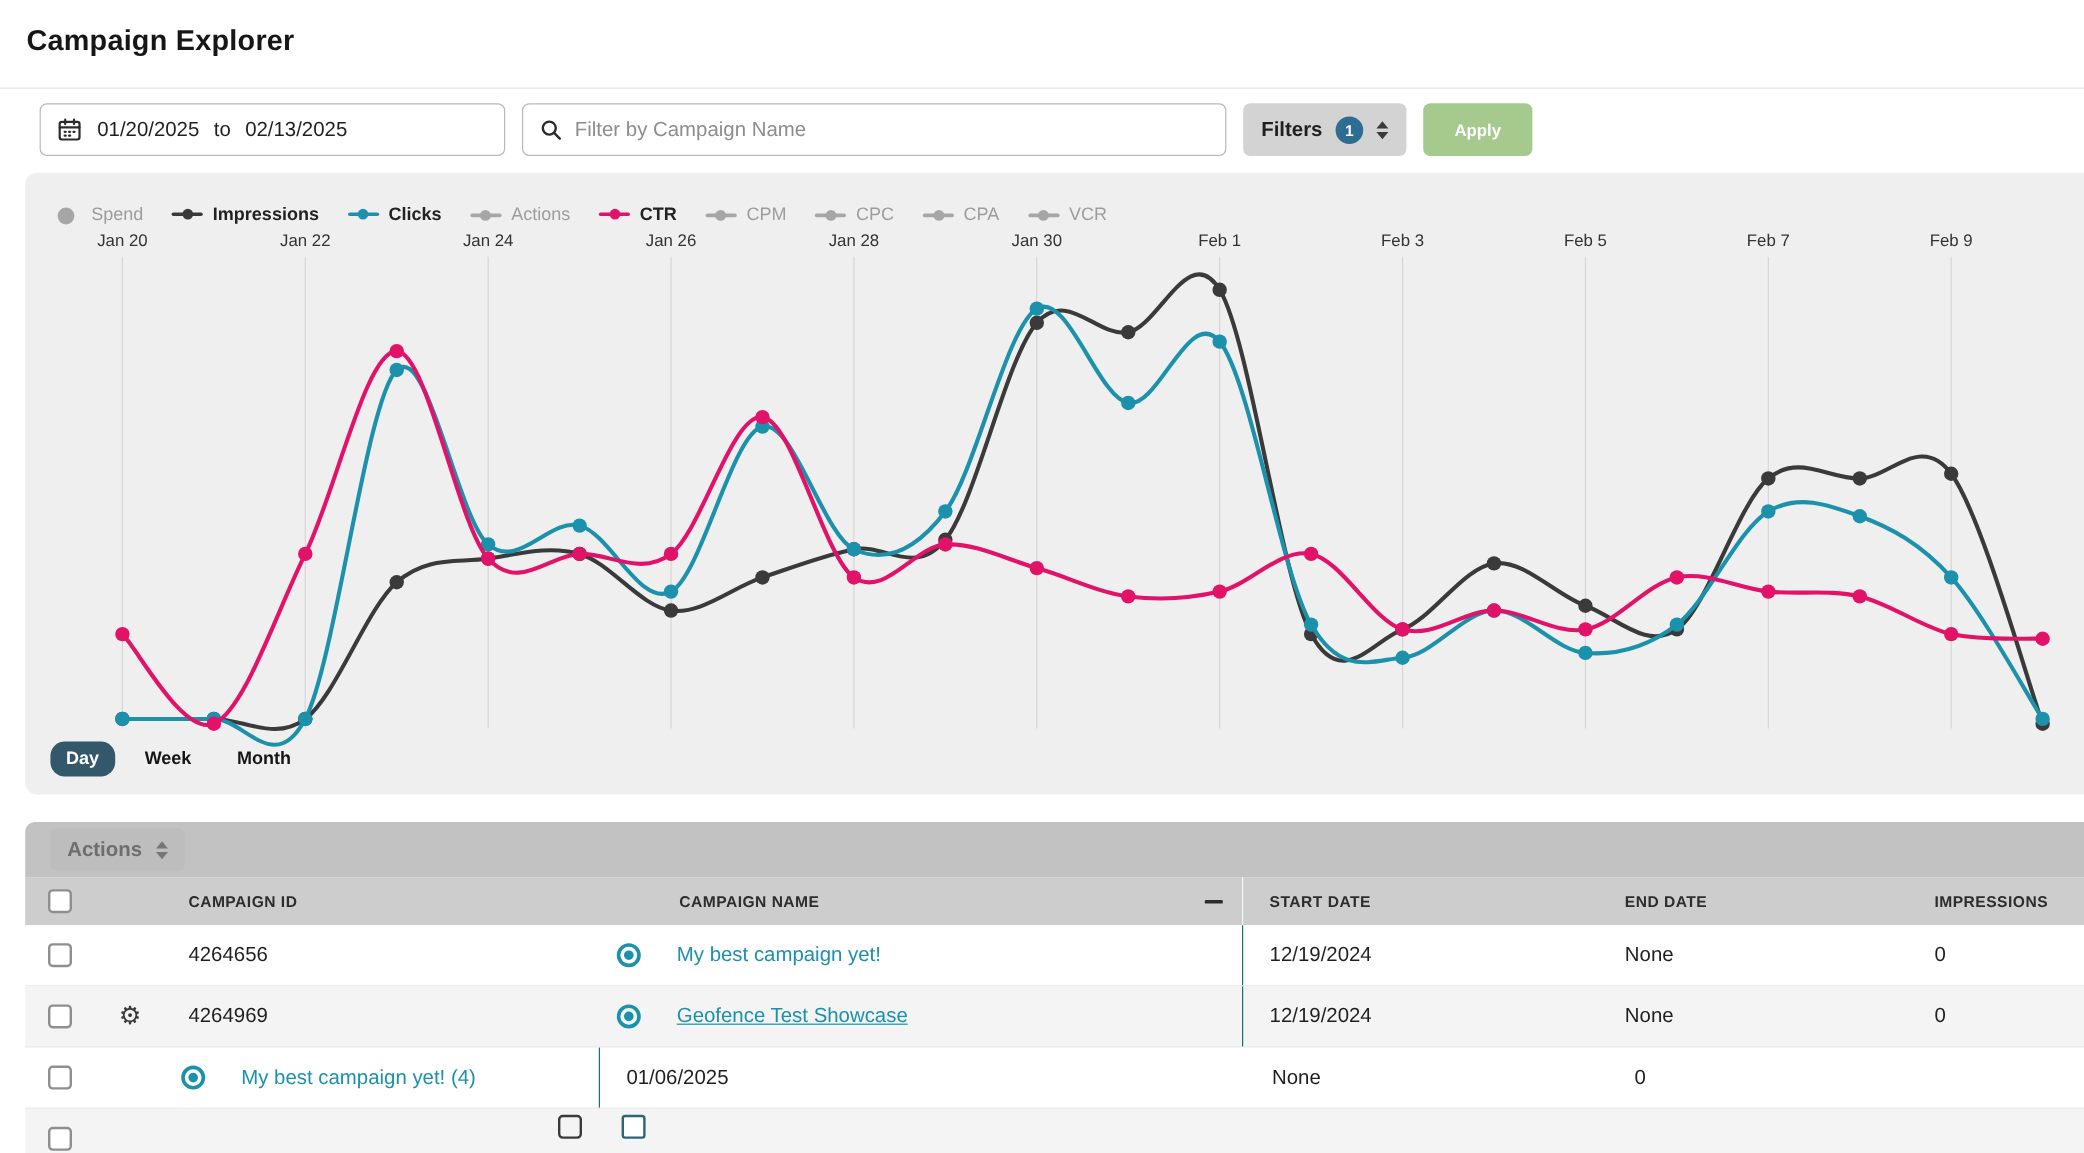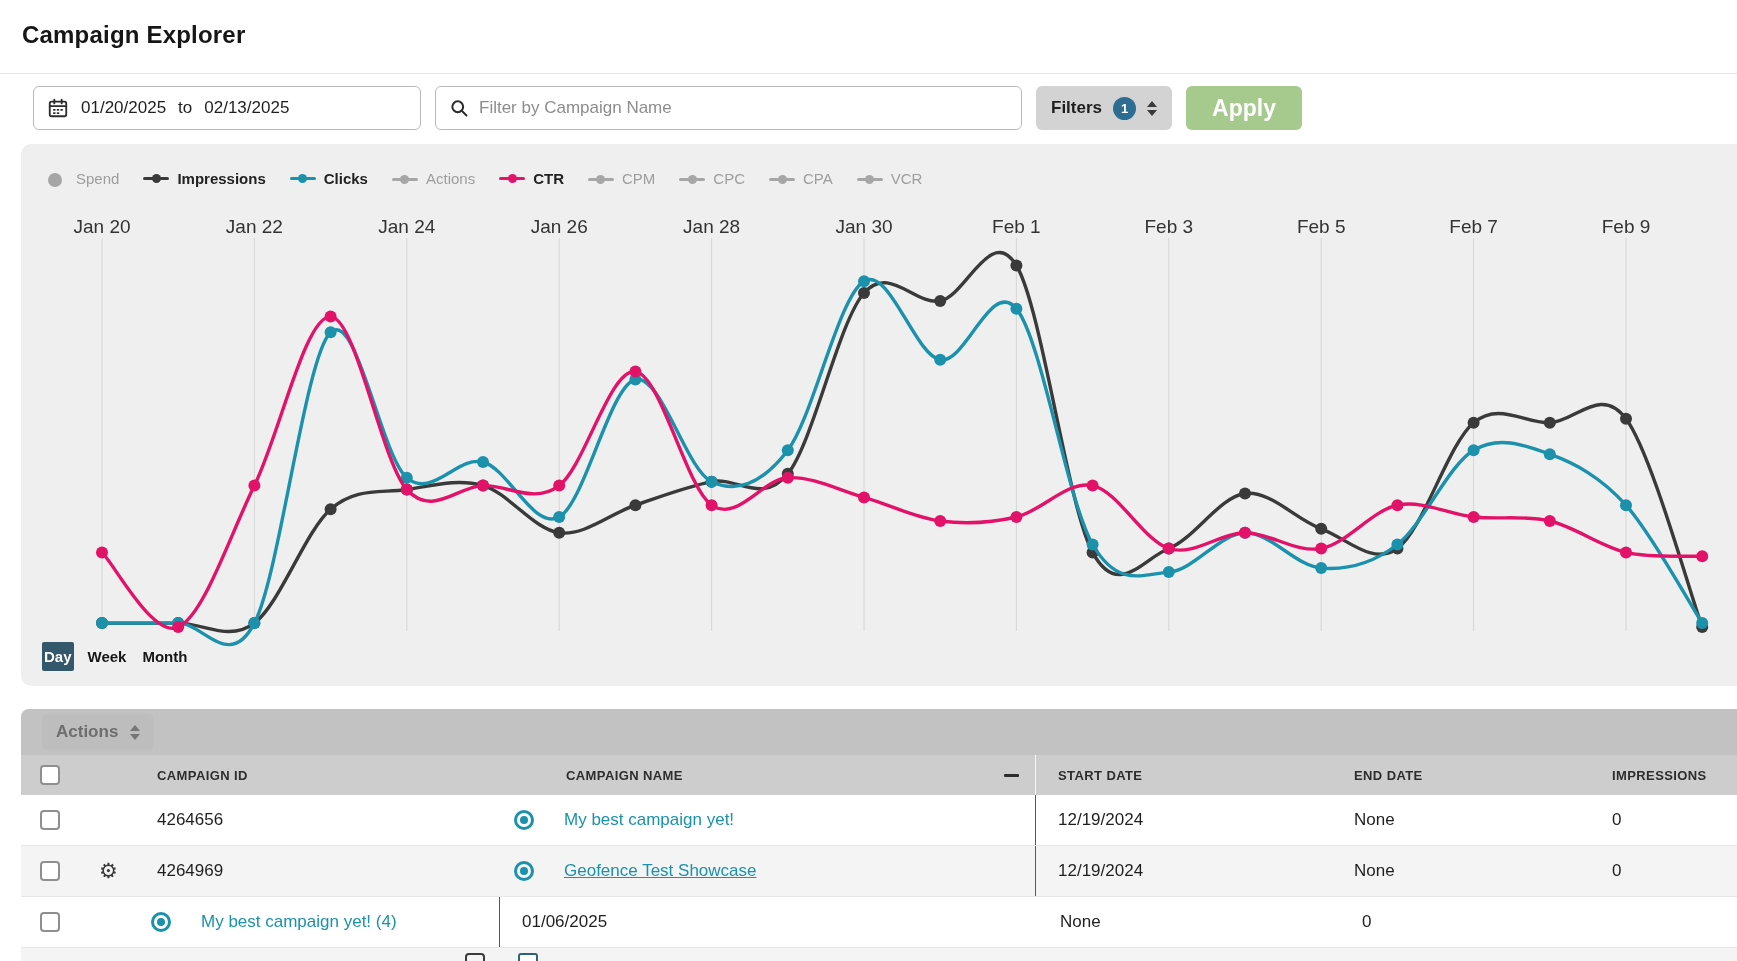--- a/index.html
+++ b/index.html
@@ -21,46 +21,46 @@
   .date-range .to { color:#1f1f1f; }
   .search-box { display:flex; align-items:center; gap:10px; height:44px; width:587px;
     border:1px solid #b9b9b9; border-radius:6px; padding:0 13px; background:#fff; }
   .search-box input { flex:1; border:none; outline:none; font-size:17px; font-family:inherit; color:#222; background:transparent; }
   .search-box input::placeholder { color:#8d8d8d; }
   .filters-btn { display:flex; align-items:center; gap:11px; height:44px; padding:0 15px;
     background:#d3d3d3; border:none; border-radius:6px; font-size:17px; font-weight:700; color:#1f1f1f; cursor:pointer; font-family:inherit; }
   .badge { width:23px; height:23px; border-radius:50%; background:#2e6d92; color:#fff;
     font-size:13px; font-weight:700; display:flex; align-items:center; justify-content:center; }
   .apply-btn { height:44px; padding:0 26px; background:#a6ca8e; color:#fff; font-weight:700;
-    font-size:23px; border:none; border-radius:6px; cursor:pointer; font-family:inherit; }
+    font-size:14px; border:none; border-radius:6px; cursor:pointer; font-family:inherit; }
 
   .updown { display:flex; flex-direction:column; gap:3px; align-items:center; }
   .updown i { display:block; width:0; height:0; border-left:5px solid transparent; border-right:5px solid transparent; }
   .updown .up { border-bottom:6px solid #3a3a3a; }
   .updown .dn { border-top:6px solid #3a3a3a; }
   .updown.gray .up { border-bottom-color:#767676; }
   .updown.gray .dn { border-top-color:#767676; }
 
   
   .chart-panel { margin:14px 0 0 21px; width:calc(100% - 21px); background:#efefef;
     border-radius:10px 0 0 10px; padding:24px 0 15px 0; position:relative; }
   .legend { display:flex; align-items:center; gap:24px; margin-left:21px; height:20px; }
   .legend-item { display:flex; align-items:center; gap:8px; font-size:15px; font-weight:700; color:#222; cursor:pointer; }
   .legend-item.inactive { color:#9d9d9d; font-weight:400;align-items:flex-end; }
   .mk { position:relative; width:26px; height:14px; display:inline-block; }
   .mk-line { position:absolute; left:0; right:0; top:5.5px; height:3px; border-radius:2px; }
   .mk-dot { position:absolute; left:8.5px; top:2.5px; width:9px; height:9px; border-radius:50%; }
   .mk-bigdot { position:absolute; left:6px; top:0; width:14px; height:14px; border-radius:50%; }
 
-  .xlabels { position:relative; height:18px; margin-top:28px; font-size:19px; color:#333; }
+  .xlabels { position:relative; height:18px; margin-top:4px; font-size:14px; color:#333; }
   .xlab { position:absolute; transform:translateX(-50%); white-space:nowrap; }
   svg.chart { display:block; margin-left:81px; margin-top:4px; width:1630px; height:393px; overflow:visible; }
 
   .granularity { display:flex; align-items:center; gap:12px; margin:11px 0 0 21px; }
-  .gran-btn { font-size:15px; font-weight:700; padding:6px 2px; border-radius:2px; border:none;
+  .gran-btn { font-size:15px; font-weight:700; padding:6px 13px; border-radius:12px; border:none;
     background:transparent; color:#161616; cursor:pointer; font-family:inherit; }
   .gran-btn.selected { background:#33576b; color:#fff; }
 
   
   .table-section { margin:23px 0 0 21px; width:calc(100% - 21px); }
   .actions-bar { height:46px; background:#c2c2c2; display:flex; align-items:center; border-radius:8px 0 0 0; }
   .actions-btn { margin-left:21px; display:flex; align-items:center; gap:12px; background:#bdbdbd;
     border:none; border-radius:6px; padding:8px 14px; font-size:17px; font-weight:700; color:#6e6e6e; cursor:pointer; font-family:inherit; }
 
   .grid { display:grid; grid-template-columns:60px 56px 363px 536px 294px 250px 1fr; align-items:center; }

